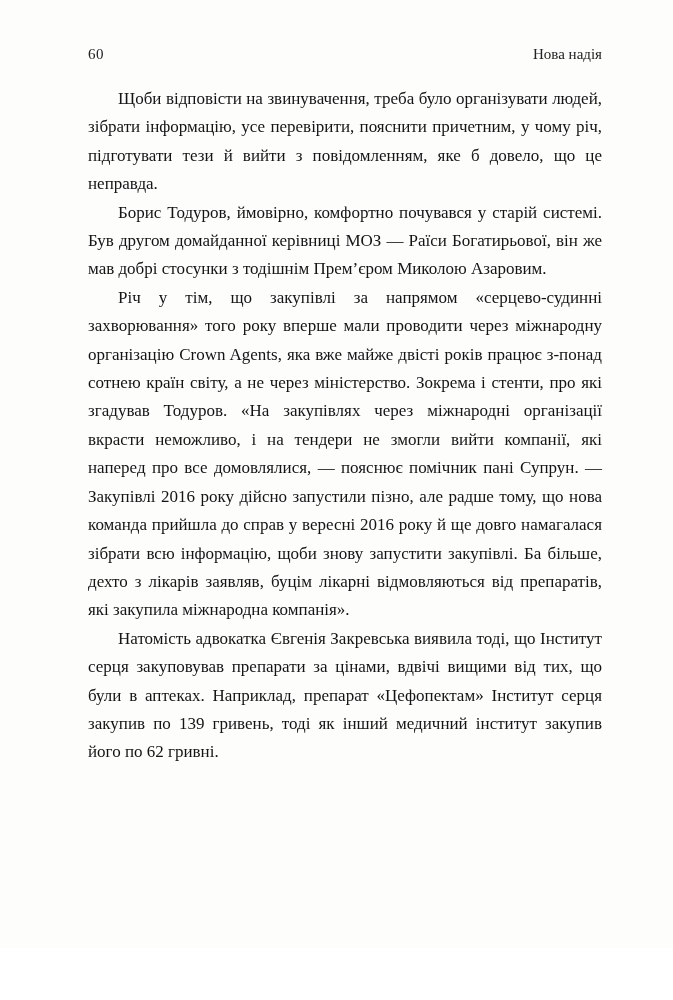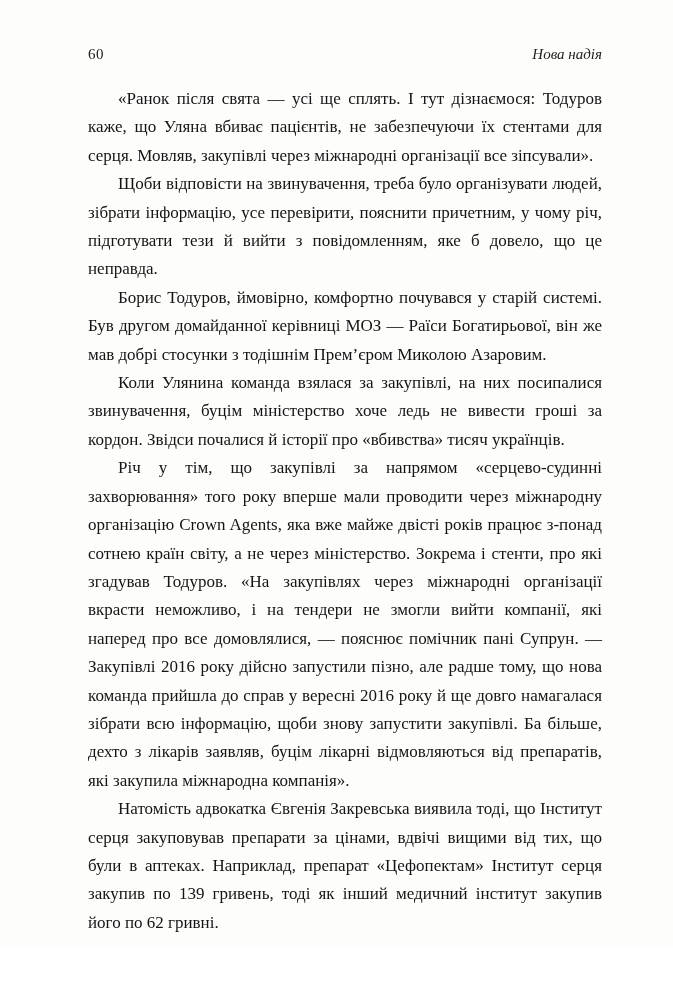--- a/index.html
+++ b/index.html
@@ -28,21 +28,20 @@
     justify-content: space-between;
     align-items: baseline;
     font-size: 15px;
     color: #222;
     margin-bottom: 22px;
   }
   .page-number {
     letter-spacing: 0.5px;
   }
   .running-title {
-    font-style: italic;
     margin-left: 29px;
   }
   .page-body p {
     margin: 0;
     font-size: 17px;
     line-height: 28.4px;
     text-align: justify;
     text-indent: 30px;
     color: #141414;
     hyphens: auto;
@@ -52,21 +51,19 @@
 </head>
 <body>
 
 <div class="page">
   <div class="content">
     <div class="page-header">
       <span class="page-number">60</span>
       <span class="running-title">Нова надія</span>
     </div>
     <div class="page-body">
-      <p>«Ранок після свята — усі ще сплять. І тут дізнаємося: Тодуров каже, що Уляна вбиває пацієнтів, не забезпечуючи їх стентами для серця. Мовляв, закупівлі через міжнародні організації все зіпсували».</p>
       <p>Щоби відповісти на звинувачення, треба було організувати людей, зібрати інформацію, усе перевірити, пояснити причетним, у чому річ, підготувати тези й вийти з повідомленням, яке б довело, що це неправда.</p>
       <p>Борис Тодуров, ймовірно, комфортно почувався у старій системі. Був другом домайданної керівниці МОЗ — Раїси Богатирьової, він же мав добрі стосунки з тодішнім Прем’єром Миколою Азаровим.</p>
-      <p>Коли Улянина команда взялася за закупівлі, на них посипалися звинувачення, буцім міністерство хоче ледь не вивести гроші за кордон. Звідси почалися й історії про «вбивства» тисяч українців.</p>
       <p>Річ у тім, що закупівлі за напрямом «серцево-судинні захворювання» того року вперше мали проводити через міжнародну організацію Crown Agents, яка вже майже двісті років працює з-понад сотнею країн світу, а не через міністерство. Зокрема і стенти, про які згадував Тодуров. «На закупівлях через міжнародні організації вкрасти неможливо, і на тендери не змогли вийти компанії, які наперед про все домовлялися, — пояснює помічник пані Супрун. — Закупівлі 2016 року дійсно запустили пізно, але радше тому, що нова команда прийшла до справ у вересні 2016 року й ще довго намагалася зібрати всю інформацію, щоби знову запустити закупівлі. Ба більше, дехто з лікарів заявляв, буцім лікарні відмовляються від препаратів, які закупила міжнародна компанія».</p>
       <p>Натомість адвокатка Євгенія Закревська виявила тоді, що Інститут серця закуповував препарати за цінами, вдвічі вищими від тих, що були в аптеках. Наприклад, препарат «Цефопектам» Інститут серця закупив по 139 гривень, тоді як інший медичний інститут закупив його по 62 гривні.</p>
     </div>
   </div>
 </div>
 
 </body></html>

